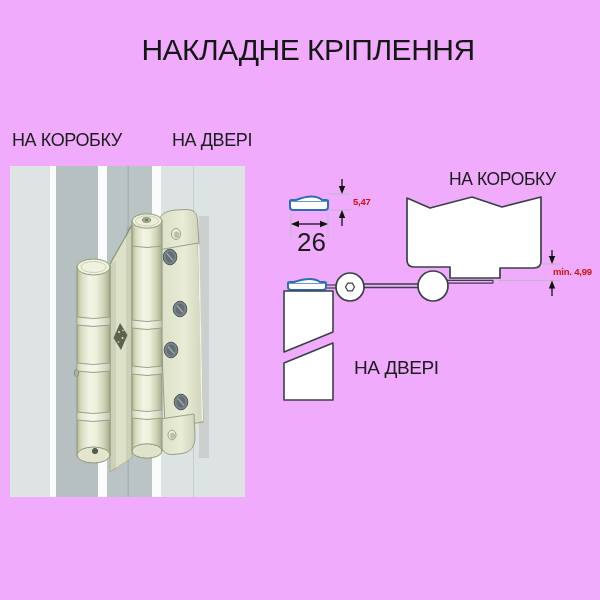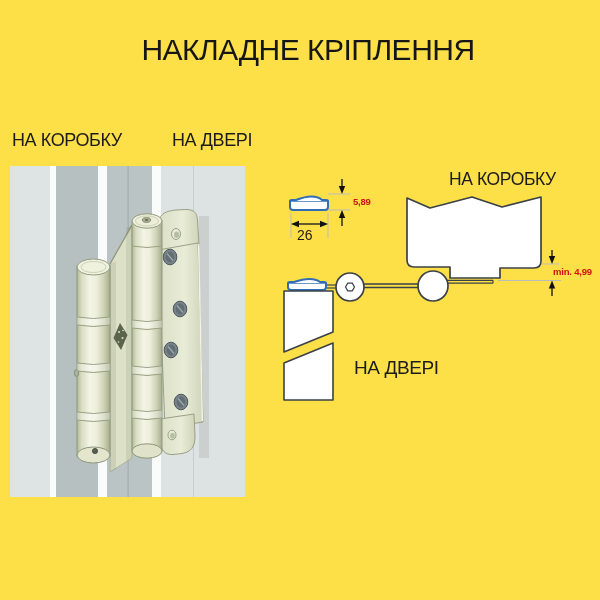--- a/index.html
+++ b/index.html
@@ -1,25 +1,25 @@
 <!DOCTYPE html>
 <html><head>
 <meta charset="utf-8">
 <style>
   html,body{margin:0;padding:0;background:#fff;}
-  #stage{position:relative;width:600px;height:600px;background:#fde047;overflow:hidden;
+  #stage{position:relative;width:600px;height:600px;background:#f0abfc;overflow:hidden;
          font-family:"Liberation Sans",sans-serif;}
   .abs{position:absolute;}
   .label{color:#1c1c1c;white-space:nowrap;font-family:"Liberation Sans",sans-serif;}
   .title{top:33px;left:16px;width:584px;text-align:center;font-size:30px;
          letter-spacing:-0.5px;color:#161616;}
   .photo-label{top:130px;font-size:18px;letter-spacing:-0.4px;}
   .diag-frame-label{left:449px;top:169px;font-size:17.5px;letter-spacing:-0.4px;}
   .diag-door-label{left:354px;top:357px;font-size:19px;letter-spacing:-0.4px;}
-  .dim-big{color:#1c1c1c;font-size:14px;}
+  .dim-big{color:#1c1c1c;font-size:26px;}
   .dim-red{color:#cf1212;font-size:9.5px;font-weight:bold;letter-spacing:-0.2px;}
 </style>
 </head>
 <body>
 
 <div id="stage">
 
   <div class="abs label title">НАКЛАДНЕ КРІПЛЕННЯ</div>
 
   <div class="abs label photo-label" style="left:12px;">НА КОРОБКУ</div>
@@ -210,16 +210,16 @@
       <line x1="272" y1="90" x2="272" y2="97" stroke="#111111" stroke-width="1.3"></line>
       <polygon points="272,104 268.8,96 275.2,96" fill="#111111"></polygon>
       <line x1="272" y1="128" x2="272" y2="136" stroke="#111111" stroke-width="1.3"></line>
       <polygon points="272,120.5 268.8,128.5 275.2,128.5" fill="#111111"></polygon>
     </g>
   </svg>
 
   <div class="abs label diag-frame-label">НА КОРОБКУ</div>
   <div class="abs label diag-door-label">НА ДВЕРІ</div>
   <div class="abs label dim-big" style="left:297px;top:227px;">26</div>
-  <div class="abs label dim-red" style="left:353px;top:196px;">5,89</div>
+  <div class="abs label dim-red" style="left:353px;top:196px;">5,47</div>
   <div class="abs label dim-red" style="left:553px;top:266px;">min. 4,99</div>
 
 </div>
 
 </body></html>

